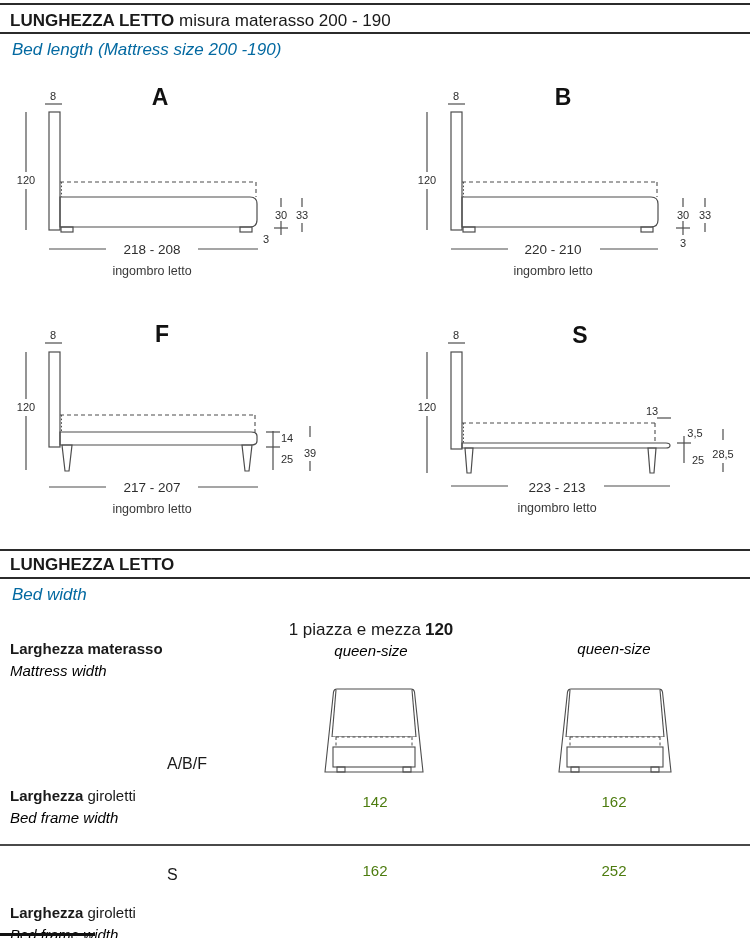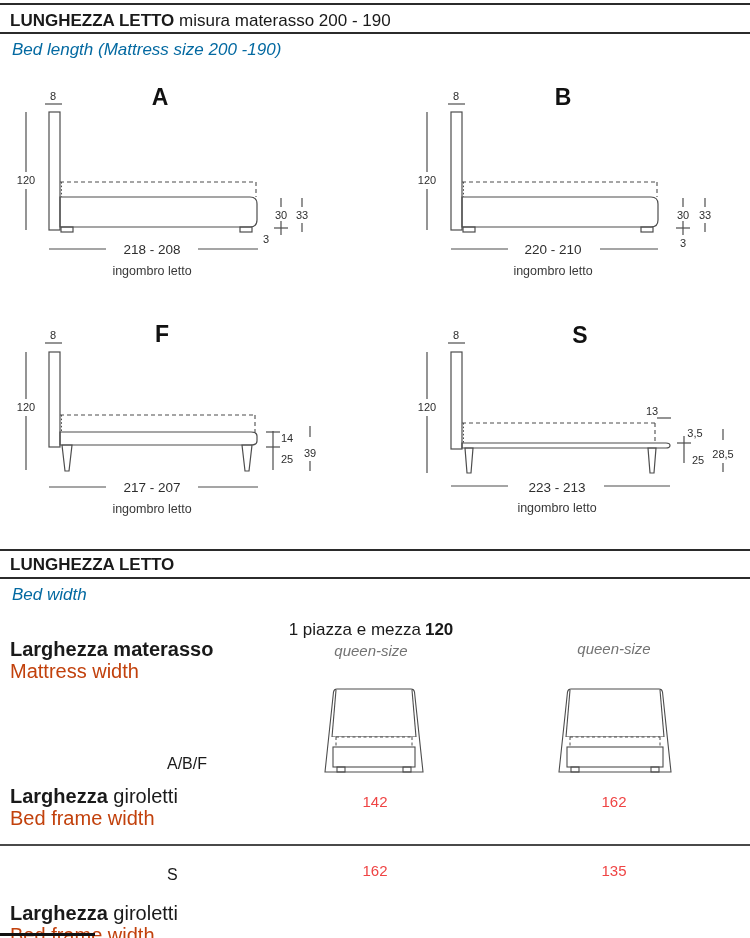--- a/index.html
+++ b/index.html
@@ -5,28 +5,28 @@
   html,body { margin:0; padding:0; background:#ffffff; }
   .page {
     position:relative; width:750px; height:938px; background:#fff;
     font-family:"Liberation Sans", sans-serif; color:#1a1a1a; overflow:hidden;
   }
   .rule { position:absolute; left:0; width:750px; background:#2b2b2b; }
   .abs { position:absolute; }
   .h1 { font-size:17px; white-space:nowrap; }
   .h1 b { font-weight:bold; }
   .sub { font-size:17px; font-style:italic; color:#0369a1; white-space:nowrap; }
-  .rowlab { font-size:20px; line-height:22px; white-space:nowrap; }
-  .rowlab .en { color:#c2410c; }
+  .rowlab { font-size:15px; line-height:22px; white-space:nowrap; }
+  .rowlab .en { font-style:italic; color:#000000; }
   .ctr { transform:translateX(-50%); text-align:center; }
   .colhead { font-size:17px; line-height:21px; white-space:nowrap; }
   .colhead .sz { font-weight:bold; margin-left:4px; }
-  .colhead .qs { font-style:italic; color:#737373; font-size:15px; }
+  .colhead .qs { font-style:italic; color:#000000; font-size:15px; }
   .variant { font-size:16px; }
-  .val { font-size:15px; color:#ef4444; }
+  .val { font-size:15px; color:#4d7c0f; }
   svg.diag { position:absolute; }
   svg.diag line, svg.diag path, svg.diag rect, svg.diag polygon {
     stroke:#4d4d4d; stroke-width:1.2; fill:none;
   }
   svg.diag .dash { stroke-dasharray:4 3; stroke-width:1.1; }
   svg.diag .dot  { stroke-dasharray:1.6 2; stroke-width:1; }
   svg.diag text { fill:#2e2e2e; stroke:none; font-family:"Liberation Sans", sans-serif; }
   svg.diag .dimtxt { font-size:11px; }
   svg.diag .rangetxt { font-size:13.5px; }
   svg.diag .captxt { font-size:12.5px; fill:#383838; }
@@ -268,16 +268,16 @@
   <div class="abs ctr val" style="left:614px;top:793px">162</div>
 
   <div class="rule" style="top:844px;height:2px;background:#4a4a4a"></div>
 
   <div class="abs rowlab" style="left:10px;top:902px">
     <div><b>Larghezza</b><span> giroletti</span></div>
     <div class="en">Bed frame width</div>
   </div>
   <div class="abs variant" style="left:167px;top:866px">S</div>
   <div class="abs ctr val" style="left:375px;top:862px">162</div>
-  <div class="abs ctr val" style="left:614px;top:862px">135</div>
+  <div class="abs ctr val" style="left:614px;top:862px">252</div>
 
   <div class="botbar"></div>
 </div>
 
 </body></html>

